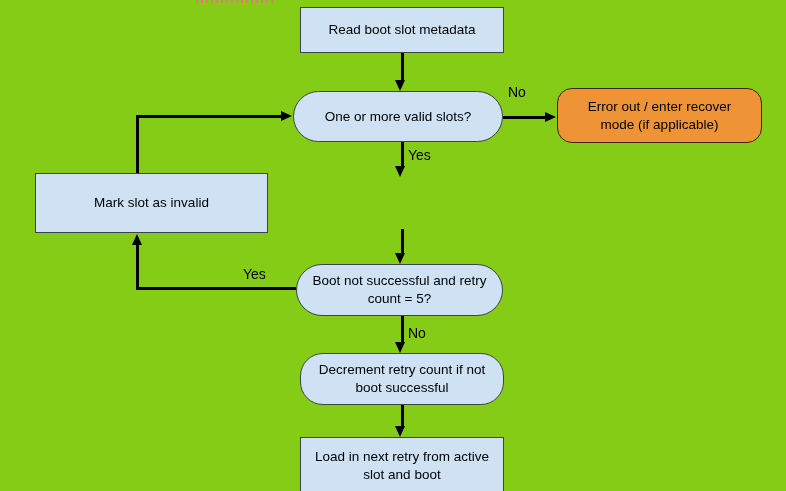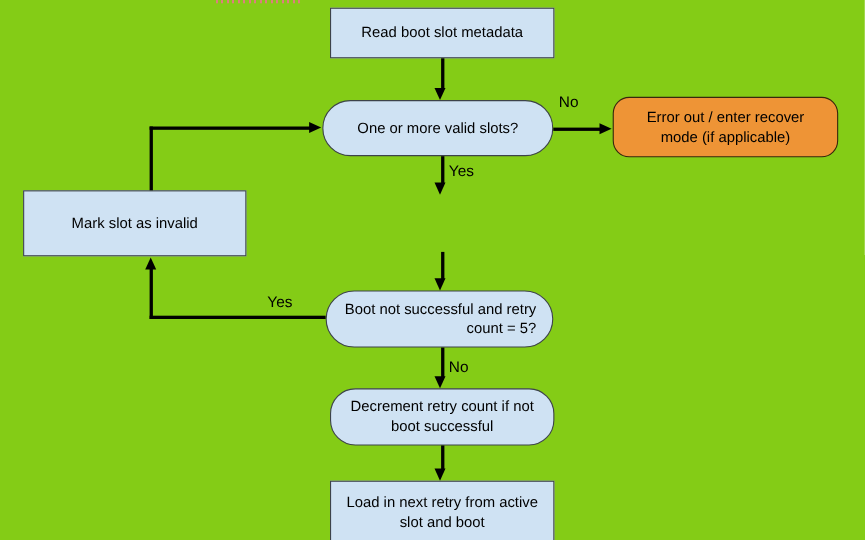--- a/index.html
+++ b/index.html
@@ -21,21 +21,21 @@
     border: 1.5px solid var(--process-border, #3d434a);
     display: flex;
     align-items: center;
     justify-content: center;
     text-align: center;
     font-size: 13.5px;
     line-height: 1.32;
     color: var(--text, #000);
   }
   .node > span { max-width: 176px; display: inline-block; }
-  .decision { border-radius: 27px; text-align: right; }
+  .decision { border-radius: 27px; }
   .error {
     background: var(--error-fill, #ee9436);
     border-color: var(--error-border, #38270d);
     border-radius: 15px;
   }
   .h-line, .v-line { position: absolute; background: var(--connector, #000); }
   .h-line { height: 3px; }
   .v-line { width: 3px; }
   .arrow-down, .arrow-up, .arrow-right { position: absolute; width: 0; height: 0; }
   .arrow-down {
@@ -83,21 +83,21 @@
 
   <div class="node error" style="left:557px; top:88px; width:205px; height:55px;">
     <span>Error out / enter recover mode (if applicable)</span>
   </div>
 
 
   <div class="node decision" style="left:296px; top:264px; width:207px; height:52px;">
     <span>Boot not successful and retry count = 5?</span>
   </div>
 
-  <div class="node" style="left:21px; top:173px; width:203px; height:60px;align-items:center;">
+  <div class="node" style="left:35px; top:173px; width:233px; height:60px;align-items:center;">
     <span>Mark slot as invalid</span>
   </div>
 
   <div class="node" style="left:300px; top:353px; width:204px; height:52px;border-radius:23px;">
     <span>Decrement retry count if not boot successful</span>
   </div>
 
   <div class="node" style="left:300px; top:437px; width:204px; height:58px;">
     <span>Load in next retry from active slot and boot</span>
   </div>

